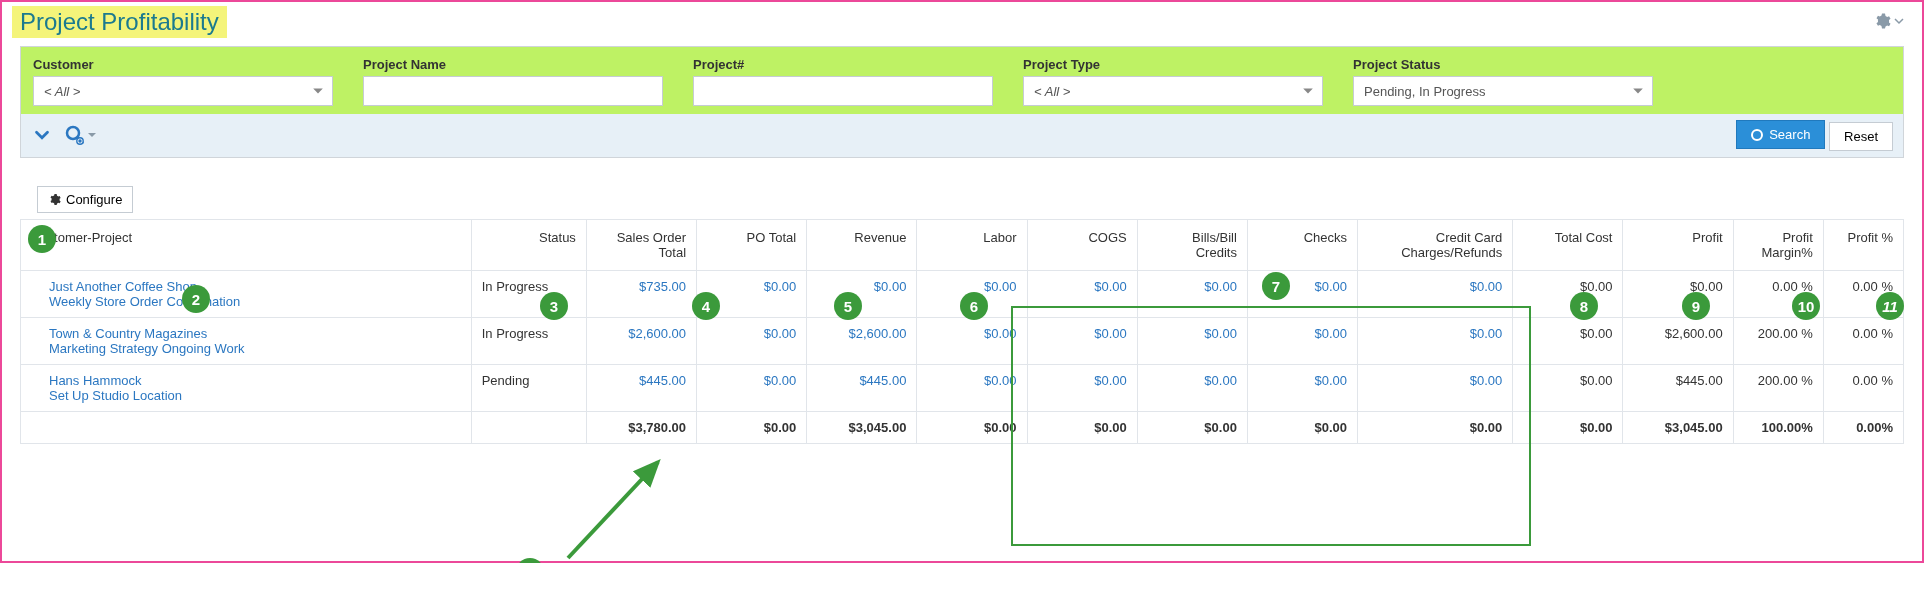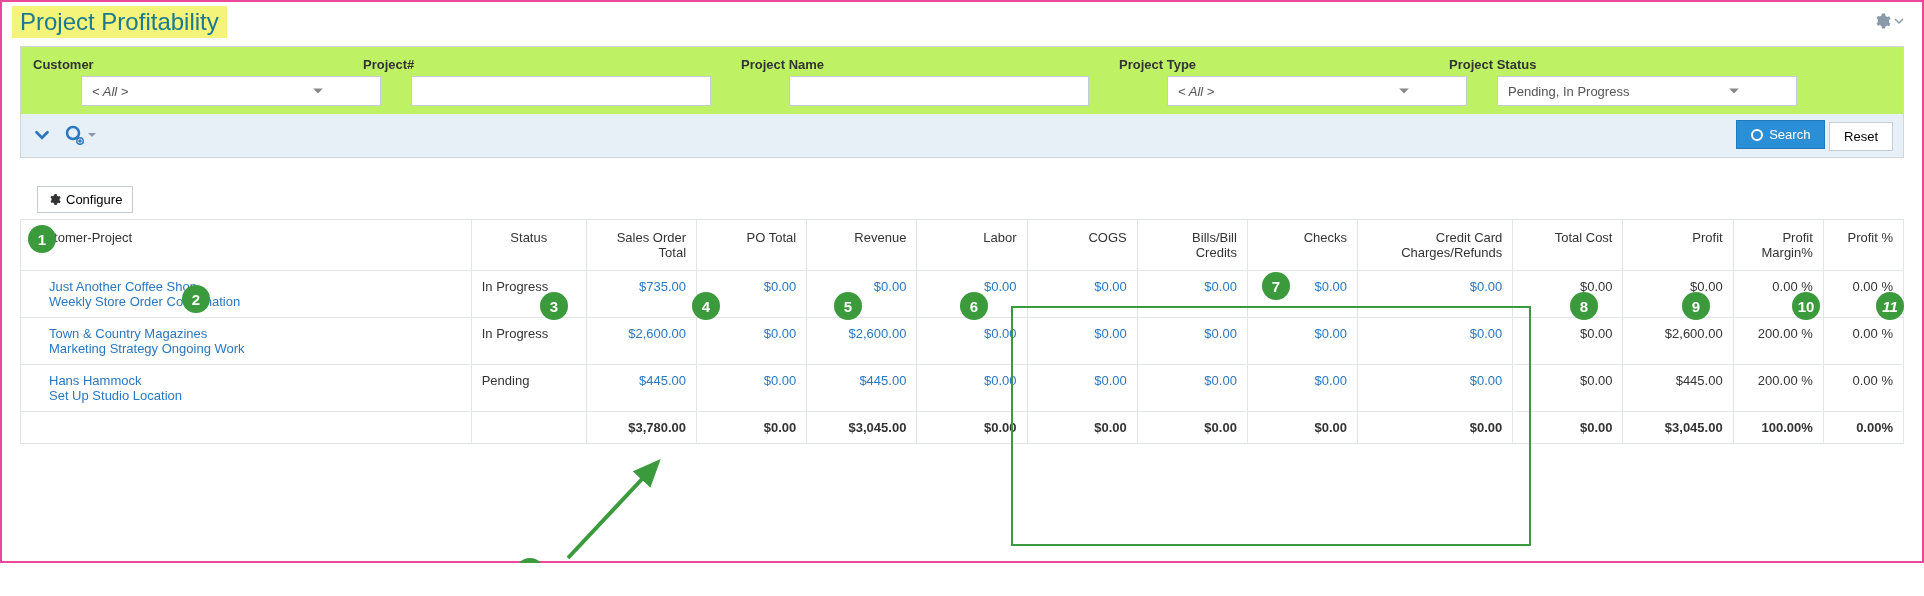--- a/index.html
+++ b/index.html
@@ -5,21 +5,21 @@
 * { box-sizing: border-box; margin: 0; padding: 0; }
 body { font-family: "Segoe UI", Arial, sans-serif; font-size: 13px; color: #333; background: #fff; }
 .container { border: 2px solid #ec4899; width: 1924px; height: 563px; position: relative; padding: 0; }
 .page-title { background: #f4f47a; color: #1b7a8f; font-size: 24px; font-weight: 400; padding: 2px 8px; display: inline-block; margin: 4px 0 0 10px; }
 .gear-dropdown { position: absolute; top: 10px; right: 18px; color: #8a9aa8; font-size: 18px; display: flex; align-items: center; gap: 3px; cursor: pointer; }
 
 .filter-panel { border: 1px solid #d0d5da; margin: 8px 18px 0 18px; padding: 10px 12px 0 12px; background: #bef264; }
 .filter-row { display: flex; gap: 30px; }
 .filter-field label { font-weight: 700; font-size: 13px; display: block; margin-bottom: 4px; }
 .select-box { position: relative; }
-.select-box input, .text-input { border: 1px solid #c5ccd3; height: 30px; padding: 3px 28px 3px 10px; font-size: 13px; width: 100%; background: #fff; font-style: italic; color: #555; margin-left: 48px; }
+.select-box input, .text-input { border: 1px solid #c5ccd3; height: 30px; padding: 3px 28px 3px 10px; font-size: 13px; width: 100%; background: #fff; font-style: italic; color: #555; }
 .text-input { font-style: normal; color: #333; }
 .select-caret { position: absolute; right: 9px; top: 50%; transform: translateY(-50%); pointer-events: none; }
 
 .filter-field.customer .select-box { width: 300px; }
 .filter-field.projectnum .text-input { width: 300px; }
 .filter-field.projectname .text-input { width: 300px; }
 .filter-field.projecttype .select-box { width: 300px; }
 .filter-field.projectstatus .select-box { width: 300px; }
 
 .toolbar-row { background: #e7f0f7; margin-top: 8px; padding: 6px 10px; display: flex; align-items: center; justify-content: space-between; margin-left: -12px; margin-right: -12px; }
@@ -35,21 +35,21 @@
 
 .grid { margin: 6px 18px 0 18px; border-collapse: collapse; width: calc(100% - 36px); table-layout: fixed; }
 .grid th { border: 1px solid #e1e5ea; padding: 10px 10px; font-weight: 400; color: #333; vertical-align: top; background: #fff; }
 .grid td { border: 1px solid #e1e5ea; padding: 8px 10px; vertical-align: top; }
 .grid .totals td { font-weight: 700; }
 .txt-r { text-align: right; }
 .link { color: #2b77c1; cursor: pointer; }
 .link span { display: block; margin-left: 18px; }
 
 .col-cust { width: 450px; text-align: left; }
-.col-status { width: 115px; text-align: center; margin-left: 44px; }
+.col-status { width: 115px; text-align: right; margin-left: 44px; }
 .col-num { width: 110px; margin-top: 22px; }
 .col-cc { width: 155px; }
 .col-profitmgn { width: 90px; }
 .col-profitpct { width: 80px; }
 
 
 .badge { position: absolute; width: 28px; height: 28px; border-radius: 50%; background: #3b9a3b; color: #fff; font-weight: 700; font-size: 15px; display: flex; align-items: center; justify-content: center; z-index: 10; }
 .arrow { position: absolute; z-index: 9; }
 
 
@@ -74,26 +74,26 @@
     <div class="filter-row">
       <div class="filter-field customer">
         <label>Customer</label>
         <div class="select-box">
           <input readonly="" value="&lt; All &gt;" style="">
           <svg class="select-caret" width="12" height="12" viewBox="0 0 10 10">
               <path d="M1 3l4 4 4-4" fill="#888"></path>
             </svg>
         </div>
       </div>
+      <div class="filter-field projectname">
+        <label>Project Name</label>
+        <input class="text-input" value="" style="">
+      </div>
       <div class="filter-field projectnum">
         <label>Project#</label>
-        <input class="text-input" value="" style="">
-      </div>
-      <div class="filter-field projectname">
-        <label>Project Name</label>
         <input class="text-input" value="" style="">
       </div>
       <div class="filter-field projecttype">
         <label>Project Type</label>
         <div class="select-box">
           <input readonly="" value="&lt; All &gt;" style="">
           <svg class="select-caret" width="12" height="12" viewBox="0 0 10 10">
               <path d="M1 3l4 4 4-4" fill="#888"></path>
             </svg>
         </div>

